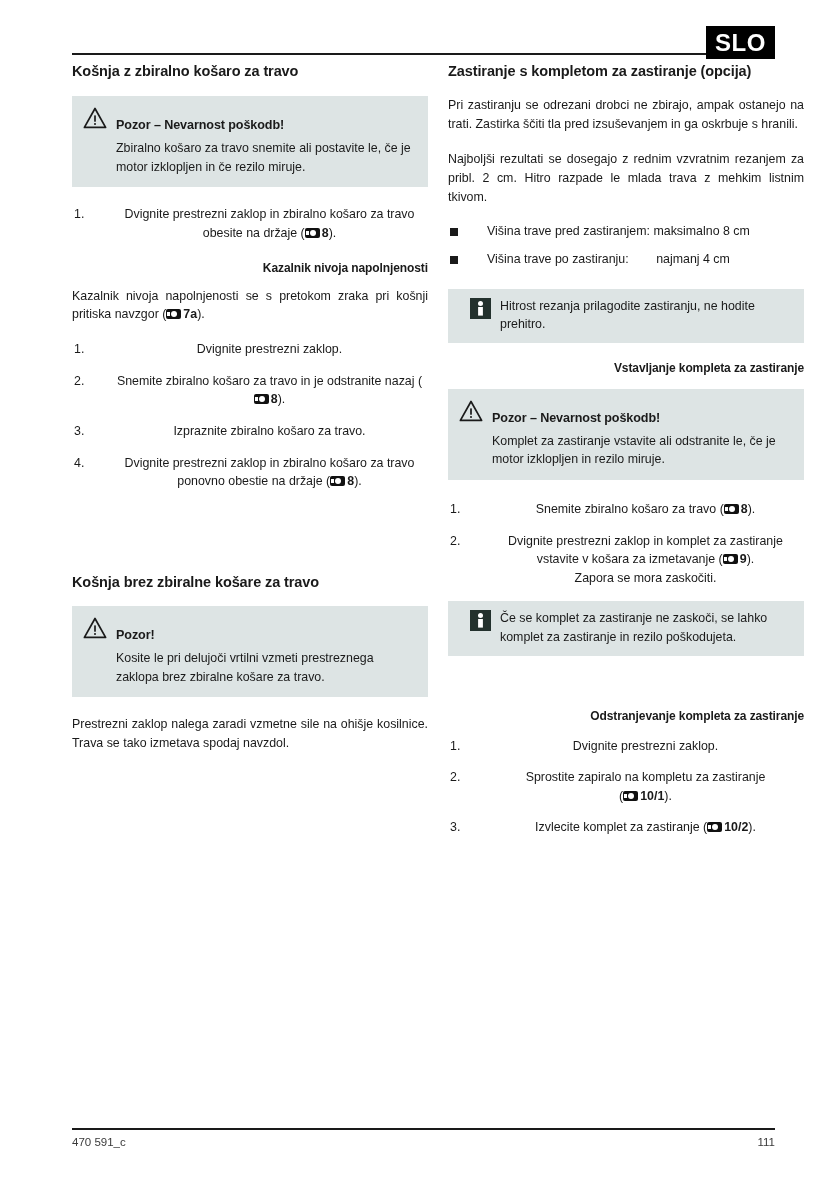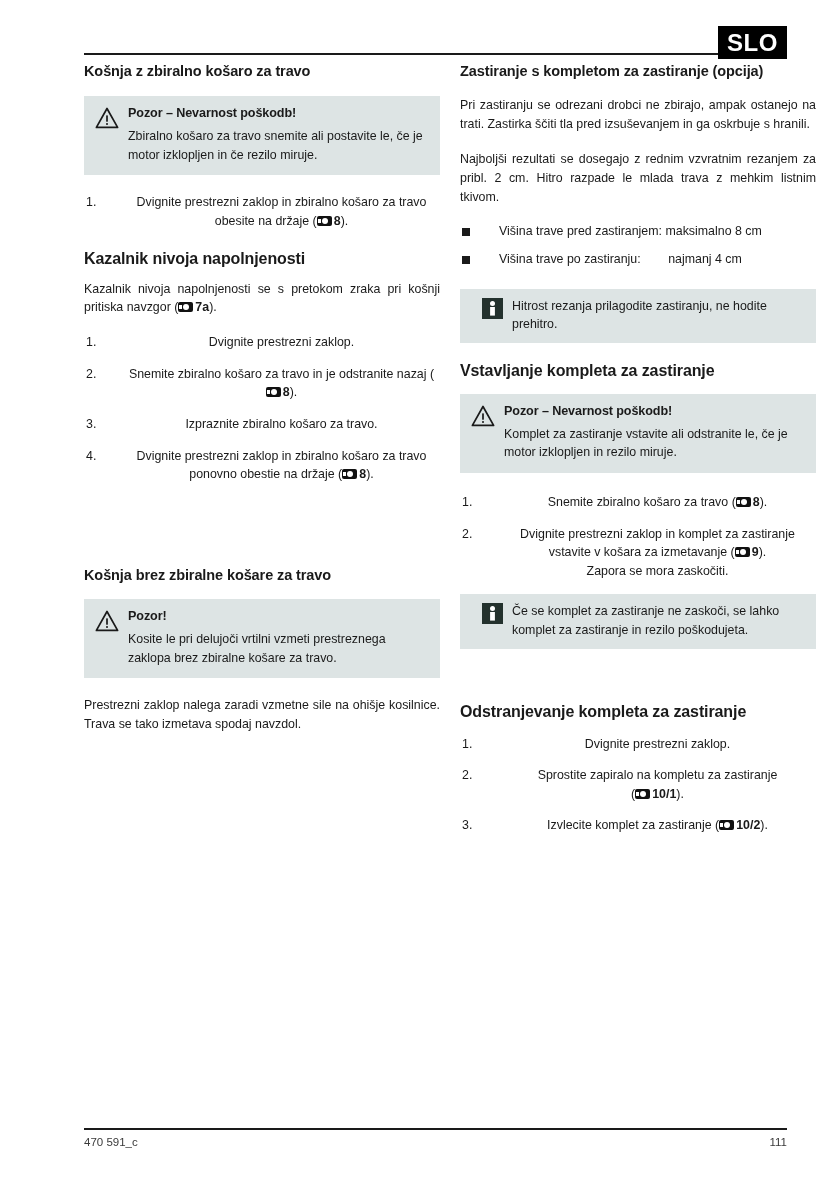--- a/index.html
+++ b/index.html
@@ -8,21 +8,21 @@
     width: 839px;
     height: 1190px;
     background: #ffffff;
     font-family: "Liberation Sans", sans-serif;
     color: #1a1a1a;
     position: relative;
     overflow: hidden;
   }
   .page {
     position: absolute;
-    left: 16px; top: 0;
+    left: 4px; top: 0;
     width: 700px; height: 1190px;
   }
 
   
   .header {
     position: absolute;
     left: 68px; top: 26px;
     width: 703px; height: 36px;
   }
   .header-rule {
@@ -56,24 +56,25 @@
   
   h2.sec-title {
     margin: 0 0 16px 0;
     font-size: 14.5px;
     font-weight: bold;
     line-height: 1.25;
     letter-spacing: -0.1px;
   }
   h3.sub-title {
     margin: 0 0 11px 0;
-    font-size: 16px;
+    font-size: 12px;
     font-weight: bold;
     line-height: 1.25;
     letter-spacing: -0.1px;
+    text-align: right;
   }
   p.body {
     margin: 0 0 16px 0;
     font-size: 12.4px;
     line-height: 1.52;
     text-align: justify;
   }
   p.body.last { margin-bottom: 0; }
 
   
@@ -83,21 +84,21 @@
     margin: 0 0 18px 0;
     display: flex;
     align-items: flex-start;
     gap: 9px;
   }
   .notice-body { flex: 1; min-width: 0; }
   .notice-title {
     font-size: 12.6px;
     font-weight: bold;
     line-height: 1.35;
-    margin: 0 0 5px 0;
+    margin: 12px 0 5px 0;
     letter-spacing: -0.1px;
   }
   .notice-text {
     font-size: 12.4px;
     line-height: 1.5;
     margin: 0;
   }
   .notice.info { padding: 8px 12px 9px 22px; }
   .notice.info .notice-text { margin: 0; }
 

